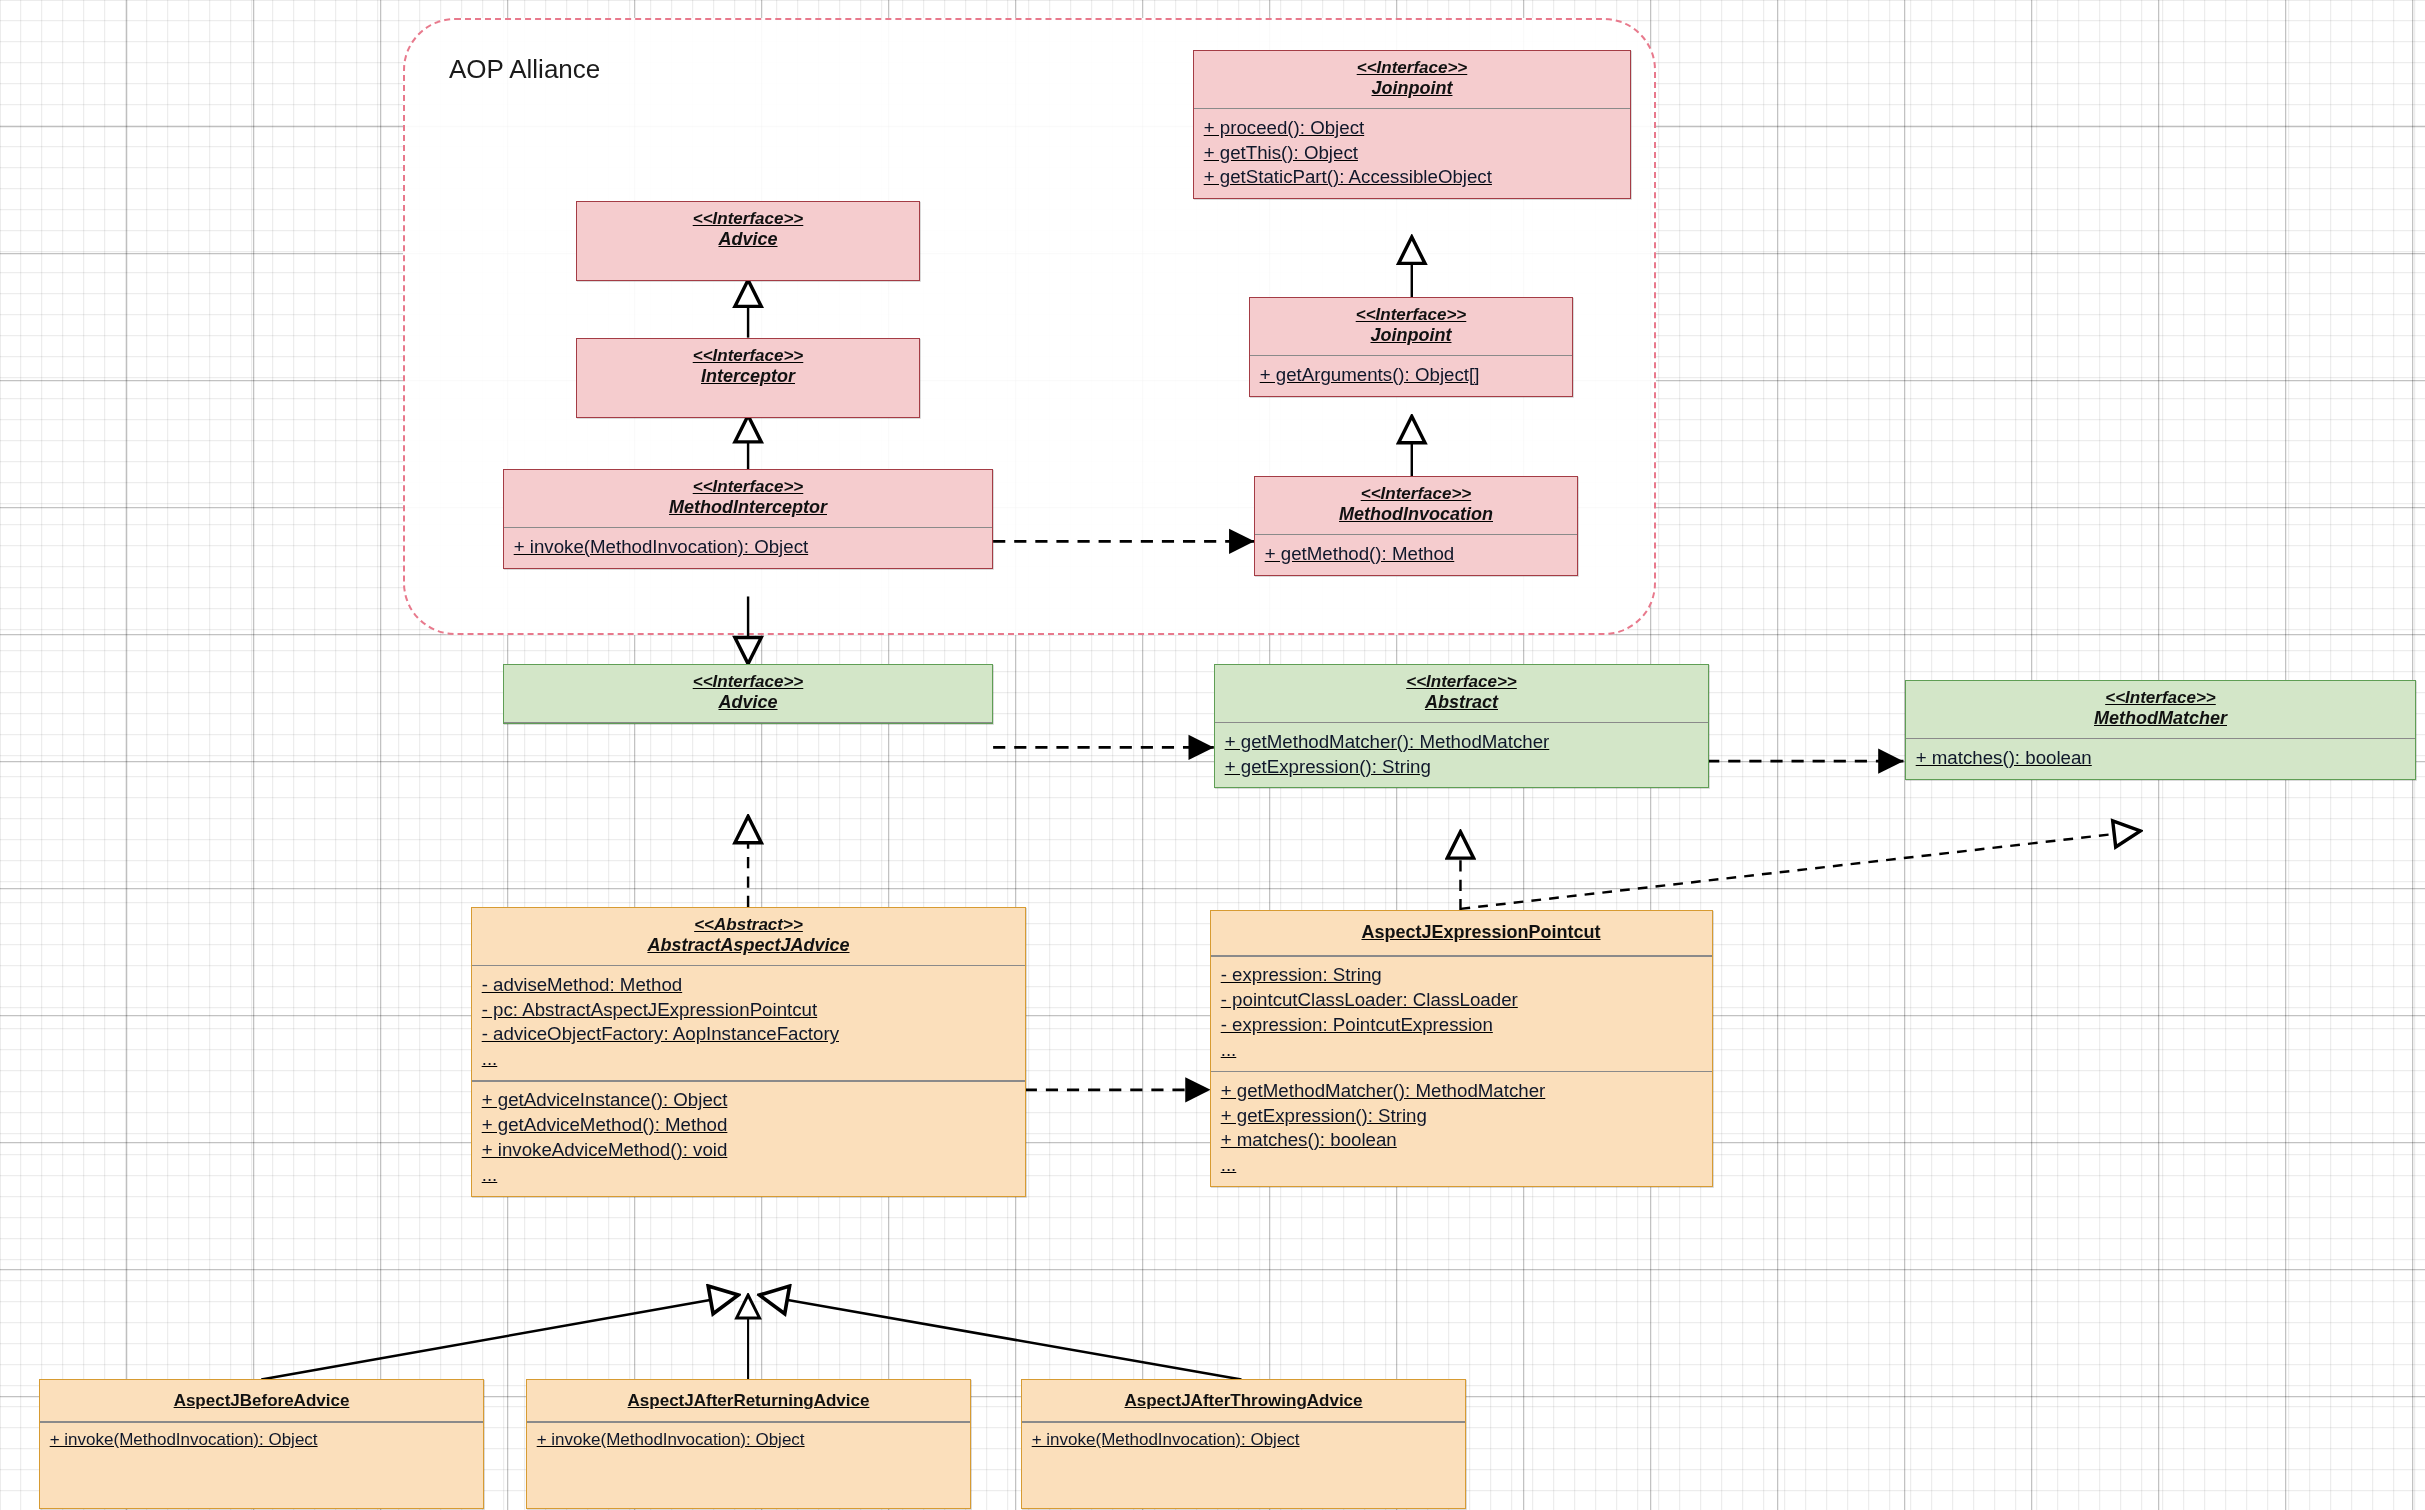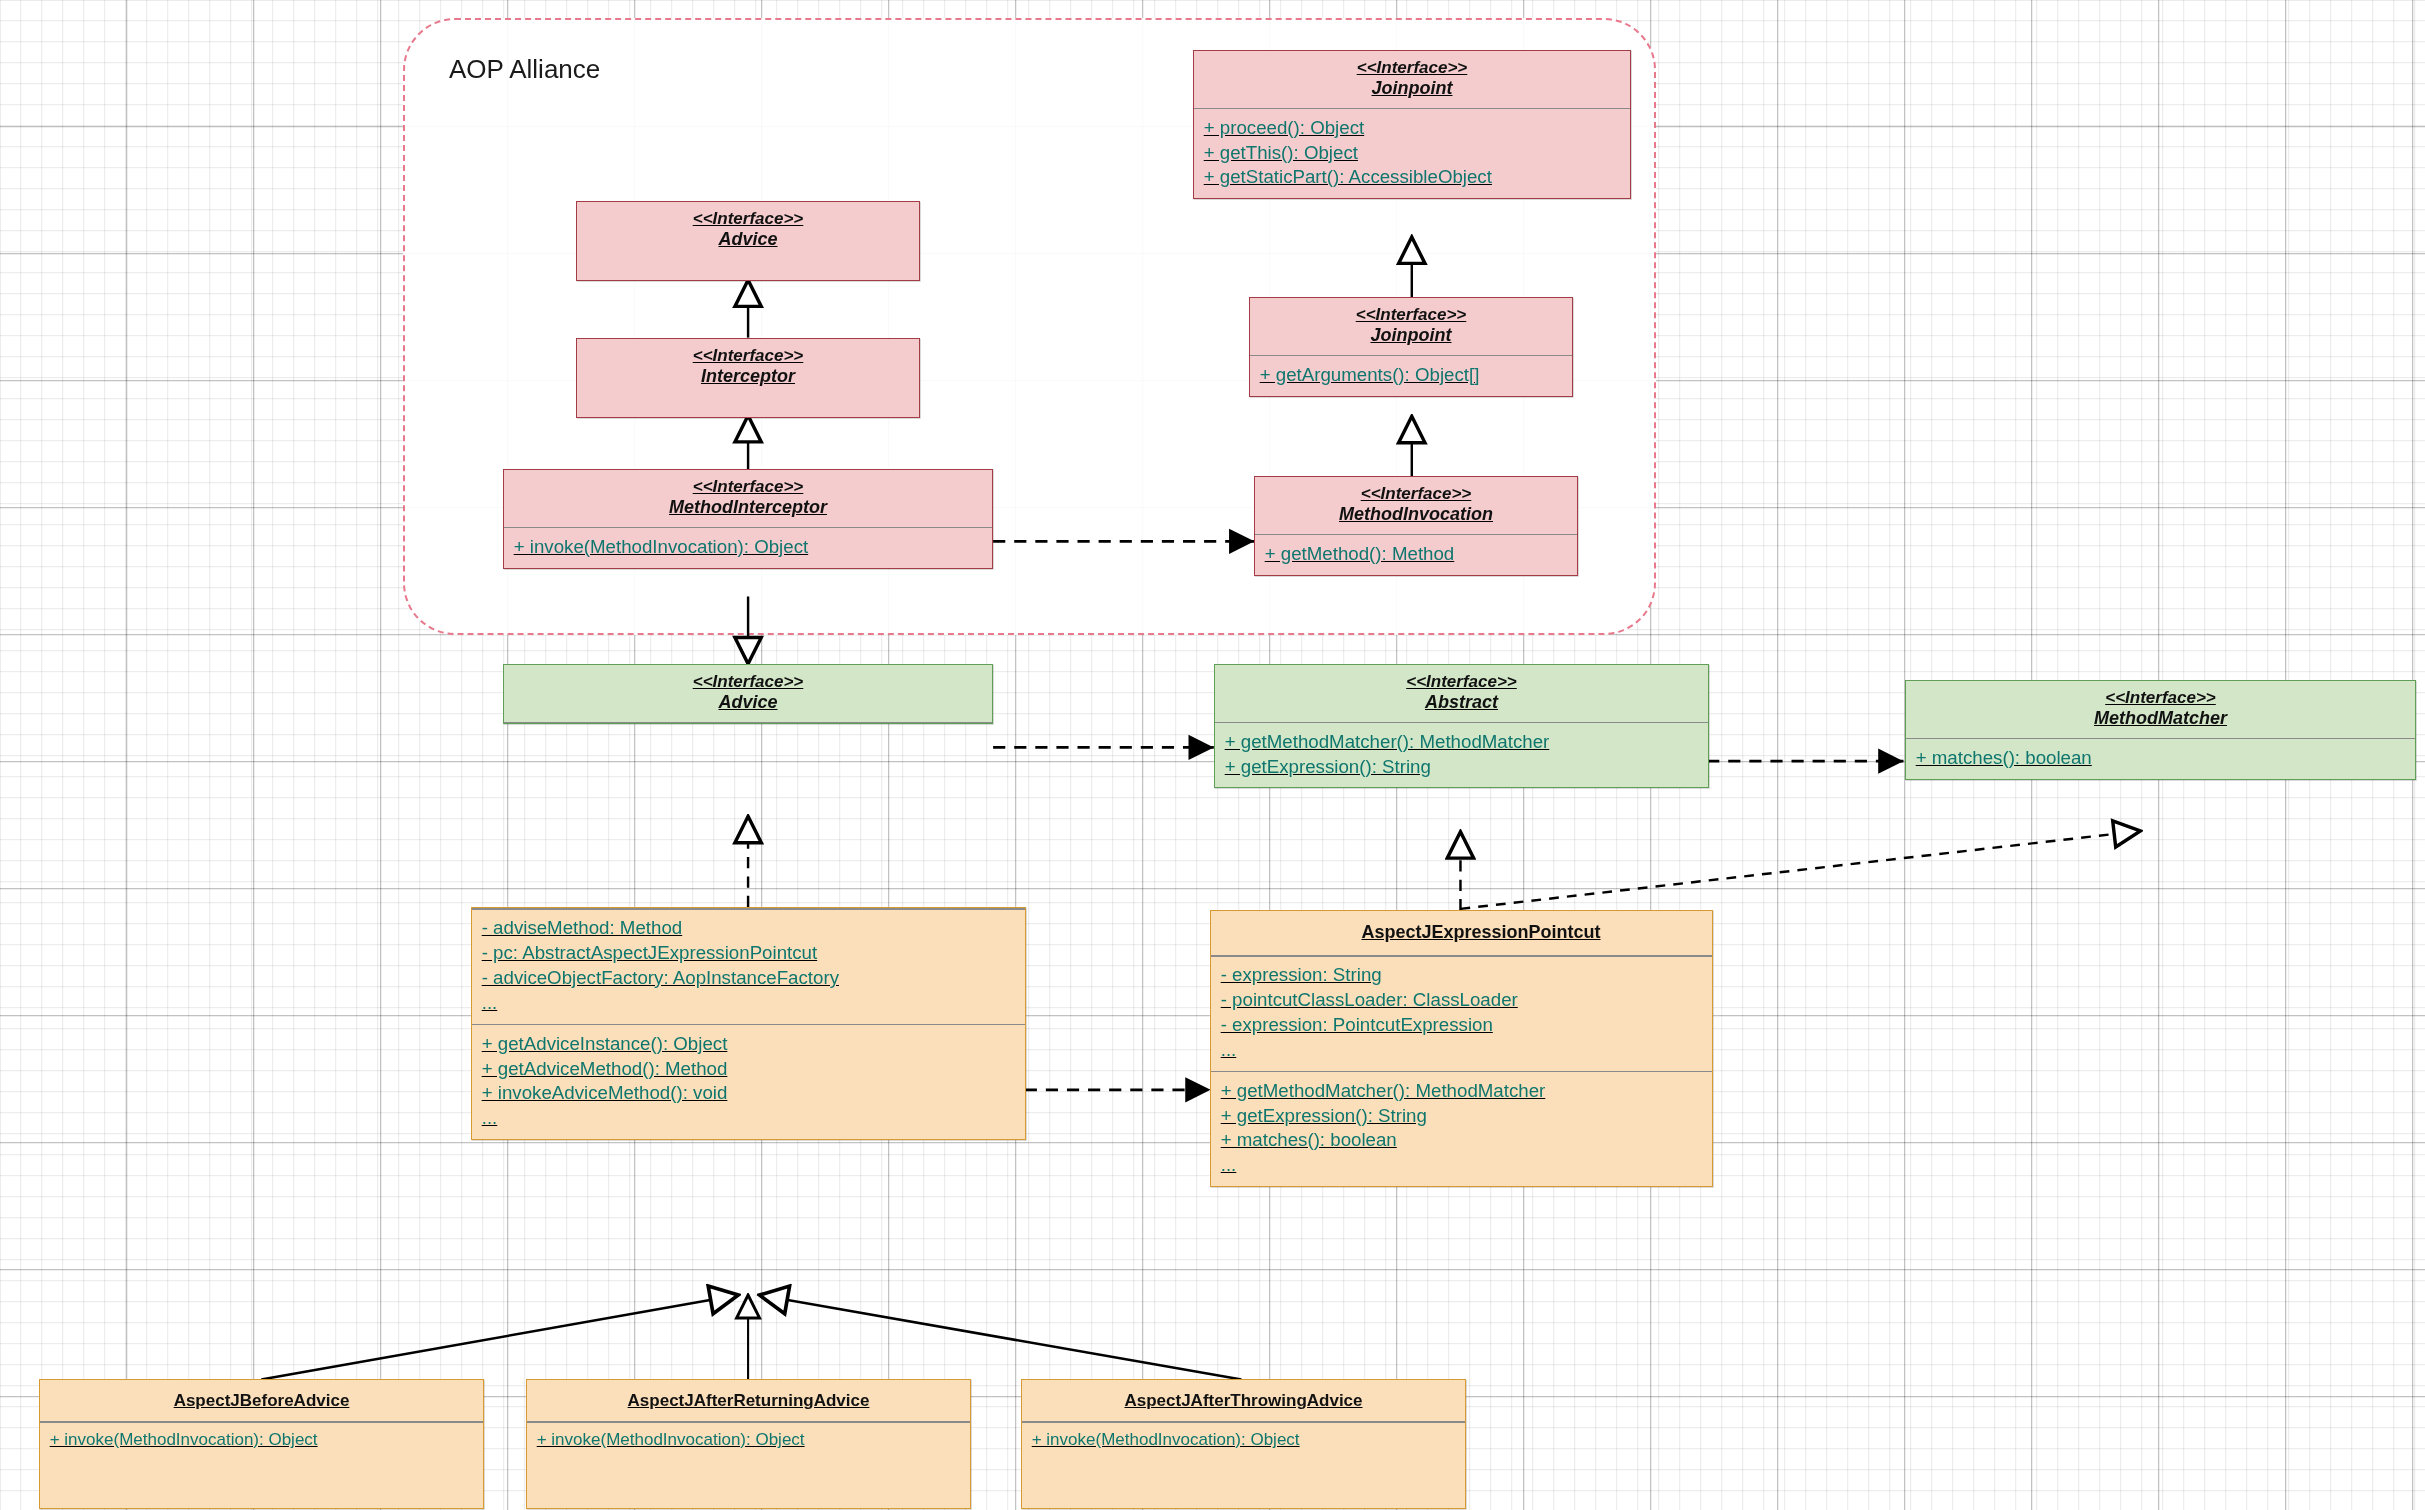--- a/index.html
+++ b/index.html
@@ -86,21 +86,21 @@
   .uml .sep {
     height: 1.6px;
     background: #8a8a8a;
     margin: 0;
   }
   .uml .compartment {
     padding: 6.5px 9.7px 8px 9.7px;
   }
   .uml .member {
     font-size: 18.7px;
-    color: #0f766e;
+    color: #0f172a;
     line-height: 1.33;
     white-space: nowrap;
   }
   .uml.small .cname { font-size: 17px; }
   .uml.small .member { font-size: 17px; }
 </style>
 </head>
 <body>
 
 <div id="canvas">
@@ -232,20 +232,24 @@
       <span class="stereo">&lt;&lt;Interface&gt;&gt;</span>
       <span class="cname">MethodMatcher</span>
     </div>
     <div class="sep"></div>
     <div class="compartment">
       <div class="member">+ matches(): boolean</div>
     </div>
   </div>
 
   <div class="uml orange" style="left:471px; top:907px; width:555px;">
+    <div class="hdr">
+      <span class="stereo">&lt;&lt;Abstract&gt;&gt;</span>
+      <span class="cname">AbstractAspectJAdvice</span>
+    </div>
     <div class="sep"></div>
     <div class="compartment">
       <div class="member">- adviseMethod: Method</div>
       <div class="member">- pc: AbstractAspectJExpressionPointcut</div>
       <div class="member">- adviceObjectFactory: AopInstanceFactory</div>
       <div class="member">...</div>
     </div>
     <div class="sep"></div>
     <div class="compartment">
       <div class="member">+ getAdviceInstance(): Object</div>

